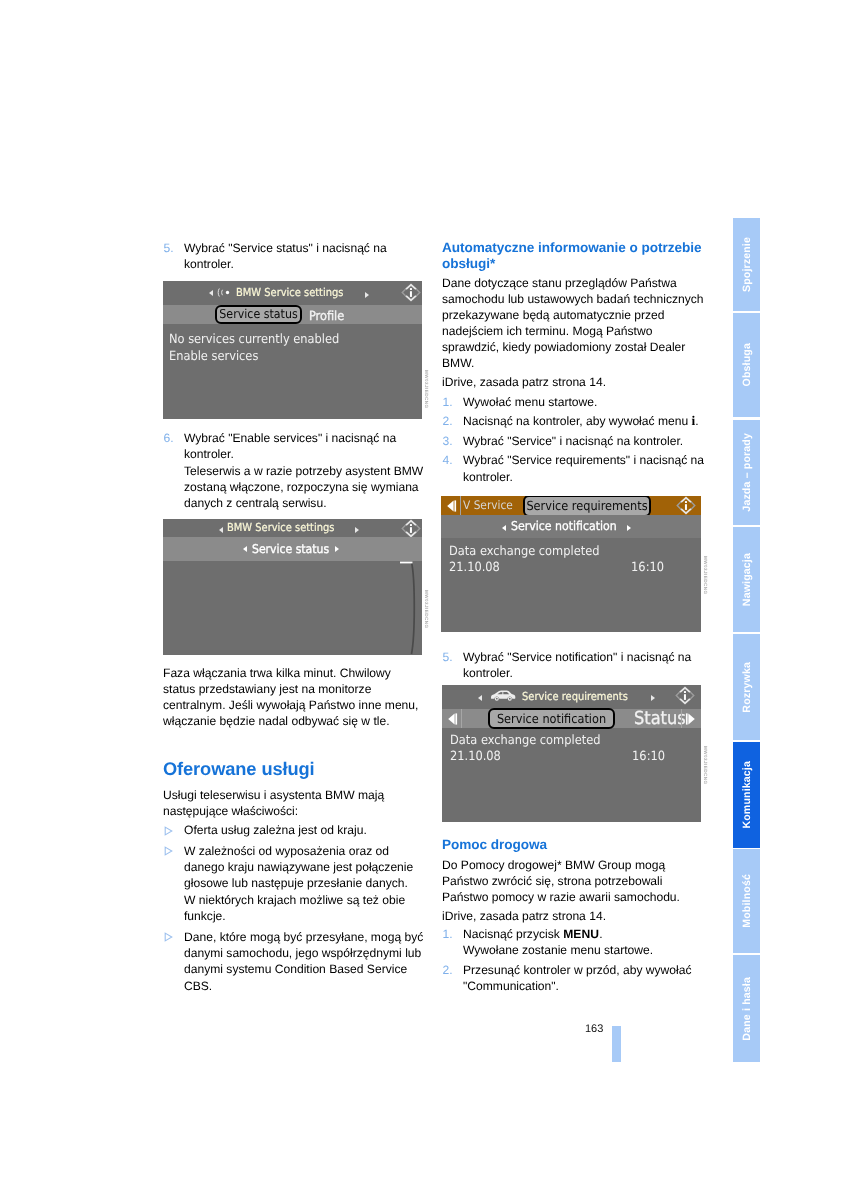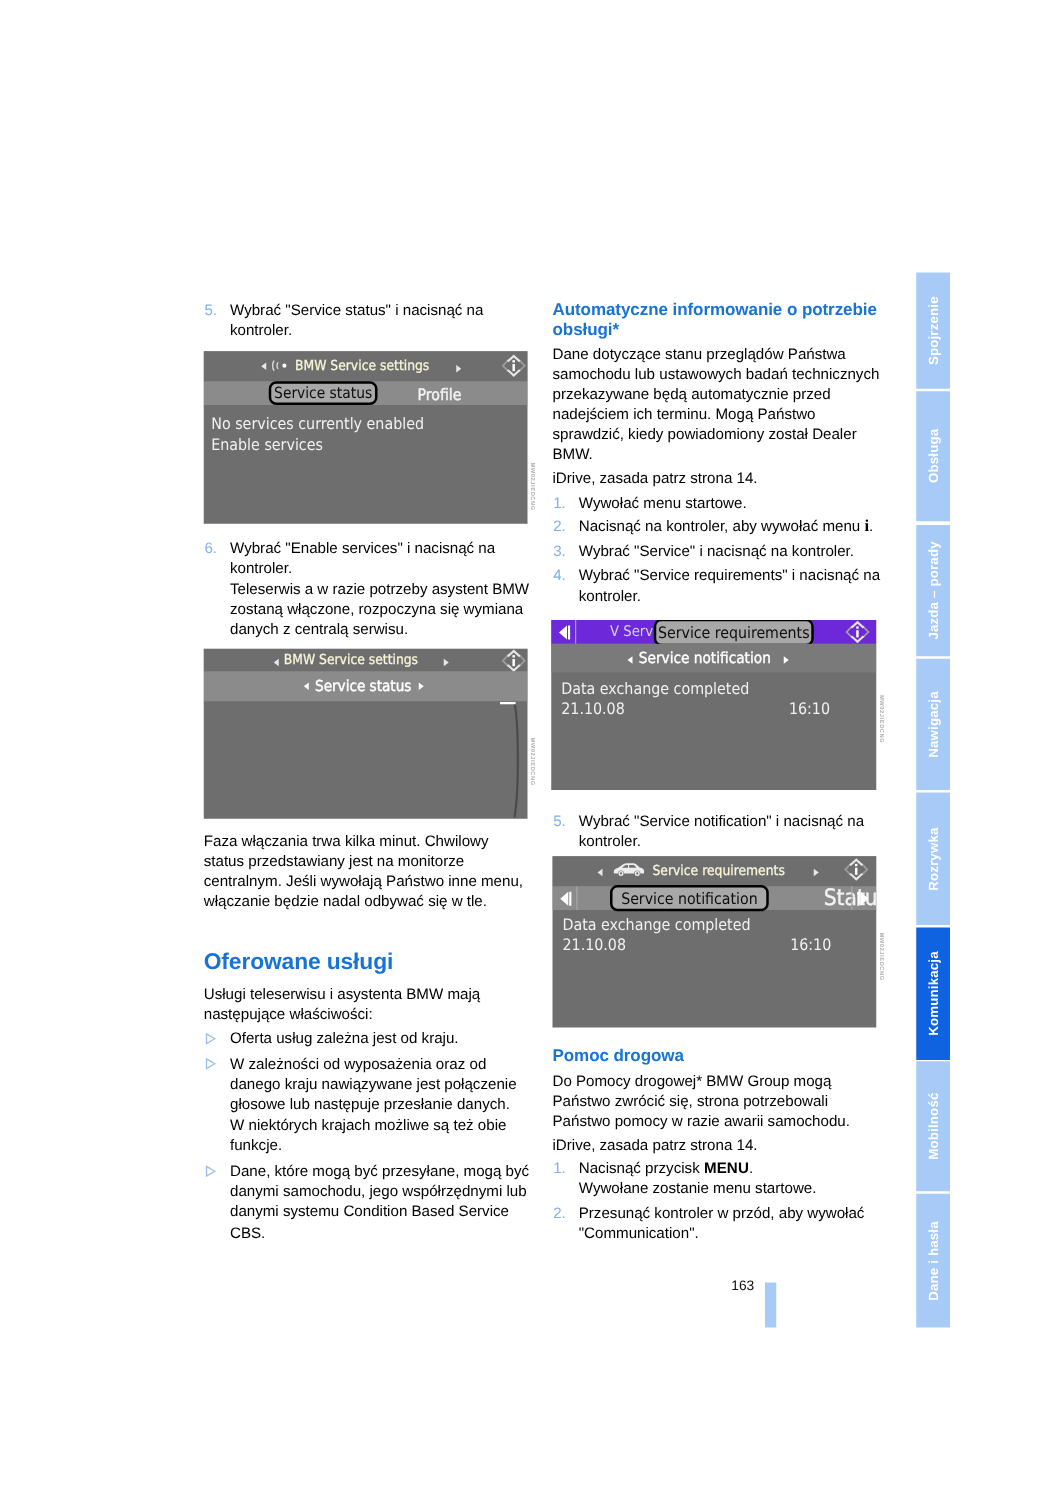--- a/index.html
+++ b/index.html
@@ -38,21 +38,21 @@
       font-family:"DejaVu Sans",sans-serif;font-stretch:condensed;}
   .scr-title{position:absolute;left:0;right:0;top:0;height:24px;background:#6e6e6e;}
   .scr-title .ttxt{position:absolute;color:#fef9c3;font-size:11px;line-height:24px;white-space:nowrap;-webkit-text-stroke:0.22px #f2f2f2;}
   .scr-sub{position:absolute;left:0;right:0;height:19px;background:#8b8b8b;}
   .scr-sub .ttxt{position:absolute;color:#ffffff;font-size:12.7px;line-height:19px;white-space:nowrap;}
   .scr-body{position:absolute;left:0;right:0;color:#f2f2f2;font-size:12.7px;line-height:15.6px;}
   .scr-body div{white-space:nowrap;}
 
   .hl{position:absolute;background:#a8a8a8;color:#0d0d0d;border:2.2px solid #000;border-radius:6px;
       font-size:12.3px;white-space:nowrap;box-sizing:border-box;text-align:center;}
-  .tabi{position:absolute;color:#f2f2f2;font-size:12.7px;white-space:nowrap;margin-left:25px;}
+  .tabi{position:absolute;color:#f2f2f2;font-size:12.7px;white-space:nowrap;}
 
   
   .code{position:absolute;writing-mode:vertical-rl;font-size:4.6px;color:#b0b0b0;
       font-family:"Liberation Sans",sans-serif;letter-spacing:0.45px;white-space:nowrap;
       font-weight:bold;}
 
   
   .tabs{position:absolute;left:733px;top:218px;width:27px;}
   .tab{position:absolute;left:0;width:27px;background:#a7caf7;color:#ffffff;
        display:flex;align-items:center;justify-content:center;}
@@ -124,21 +124,21 @@
   .s2 .scr-sub .nav-r2{left:172px;top:9px;}
   .s2 .scr-body{top:42px;left:6px;height:94px;}
   .s2 .cancel{position:absolute;left:0;top:2px;color:#fff;}
   .s2 .progress{position:absolute;left:0px;top:23px;width:242px;height:13px;
       border-top:1.8px solid #3a3a3a;border-bottom:1.8px solid #ececec;background:#7b7b7b;box-sizing:border-box;}
   .s2 .progress i{position:absolute;top:1.0px;width:8px;height:9px;background:#fefefe;display:block;}
   .s2 .statusline{position:absolute;left:0;top:42px;color:#fff;}
   .s2 .scrollbar{position:absolute;left:237px;top:42px;}
 
   
-  .s3 .scr-title{height:19px;background:#6d28d9;}
+  .s3 .scr-title{height:19px;background:#a16207;}
   .s3 .navbox{left:1px;top:0px;width:18px;height:19px;background:transparent;border-right:1px solid #a3a3a3;}
   .s3 .scr-title .tabi{left:22px;top:0px;line-height:19px;color:#d5d5d5;font-size:11.8px;}
   .s3 .hl{left:82px;top:-1px;width:128px;height:22px;line-height:18px;font-size:12.6px;}
   .s3 .infoicon{left:234px;top:0px;}
   .s3 .scr-sub{top:19px;height:23px;background:#7a7a7a;}
   .s3 .scr-sub .nav-l2{left:61px;top:10px;}
   .s3 .scr-sub .ttxt{left:70px;top:0;line-height:23px;font-size:12.2px;-webkit-text-stroke:0.3px #ffffff;}
   .s3 .scr-sub .nav-r2{left:186px;top:10px;}
   .s3 .scr-body{top:47px;left:8px;}
 

